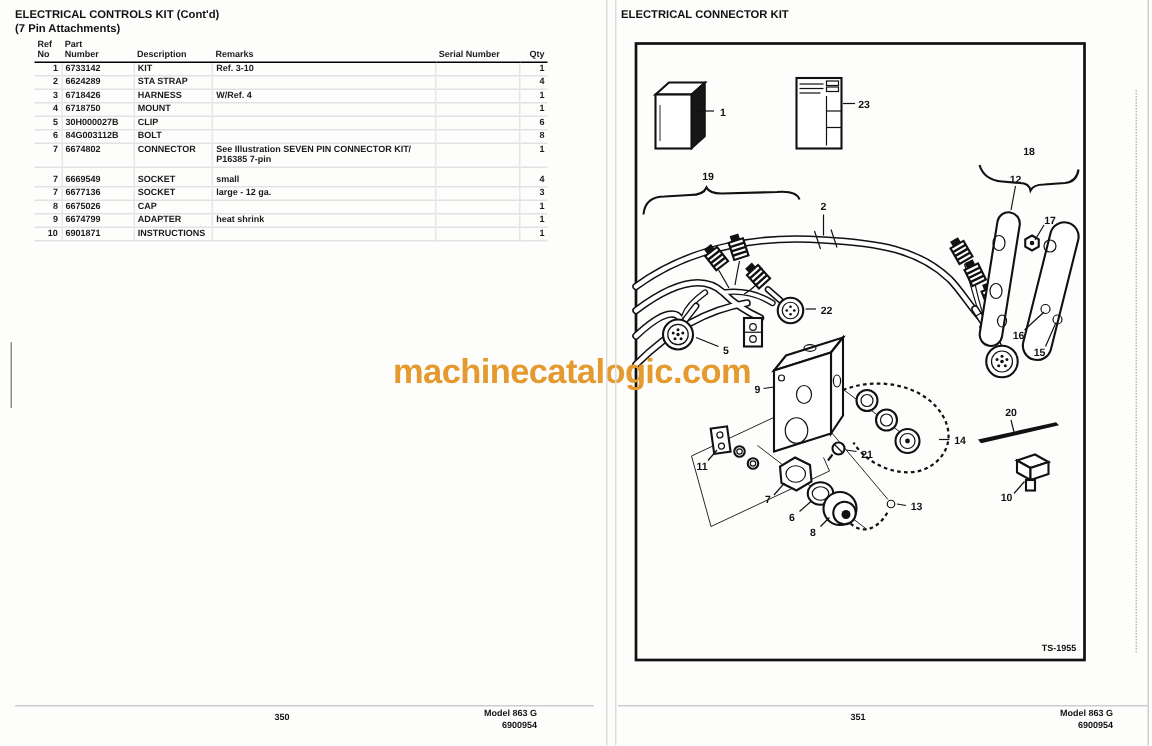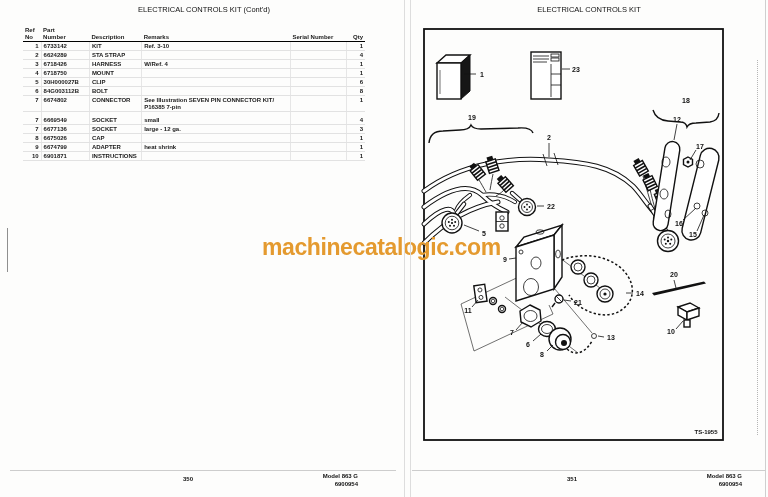--- a/index.html
+++ b/index.html
@@ -3,21 +3,21 @@
 <meta charset="utf-8">
 <style>
   html,body{margin:0;padding:0;}
   body{
     width:768px;height:497px;position:relative;overflow:hidden;
     background:#fdfdfc;
     font-family:"Liberation Sans", sans-serif;
     color:#111;
   }
   .page{position:absolute;top:0;height:497px;}
-  .page-title{position:absolute;text-align:center;font-weight:normal;font-size:7.5px;line-height:9px;color:#111;}
+  .page-title{position:absolute;text-align:left;font-weight:bold;font-size:7.5px;line-height:9px;color:#111;}
   .gutter-line{position:absolute;top:0;width:1px;height:497px;background:#ddd;}
   .margin-line{position:absolute;top:0;width:1px;height:497px;background:#d8d8d8;}
   .edge-mark{position:absolute;width:1px;background:#8f8f8f;}
   .micro-text-col{position:absolute;width:1px;border-left:1px dotted #b5b5b5;}
   .footer-rule{position:absolute;height:1px;background:#cdcdcd;}
   .footer-page{position:absolute;font-size:6px;font-weight:bold;text-align:center;width:80px;}
   .footer-model{position:absolute;font-size:6px;font-weight:bold;text-align:right;width:90px;line-height:8px;}
 
   
   .parts-table{position:absolute;left:23px;top:26px;border-collapse:collapse;table-layout:fixed;width:342px;
@@ -50,20 +50,21 @@
   .medf{fill:#fff;stroke:#111;stroke-width:1.4;}
   .dots{fill:none;stroke:#111;stroke-width:1.5;stroke-dasharray:2.4,2.2;}
   .ts-code{font-size:6px;font-weight:bold;}
 </style>
 </head>
 <body>
 
 <div class="page" style="left:8px;width:392px;">
   <div class="page-title" style="left:2px;top:5px;width:388px;">
     <div>ELECTRICAL CONTROLS KIT (Cont'd)</div>
+    <div>(7 Pin Attachments)</div>
   </div>
 </div>
 
 <table class="parts-table">
   <colgroup>
     <col class="col-ref">
       <col class="col-part">
       <col class="col-desc">
     <col class="col-rem">
       <col class="col-ser">
@@ -188,21 +189,21 @@
         <td>6901871</td>
         <td>INSTRUCTIONS</td>
         <td class="cell-rem"></td>
         <td></td>
         <td class="cell-qty">1</td>
       </tr>
   </tbody>
 </table>
 
 <div class="page-title" style="left:414px;top:5px;width:350px;">
-  <div>ELECTRICAL CONTROLS KIT</div>
+  <div>ELECTRICAL CONNECTOR KIT</div>
 </div>
 
 <svg width="768" height="497" viewBox="0 0 768 497">
 
   <rect x="424" y="29" width="299" height="411" fill="none" stroke="#111" stroke-width="1.8"></rect>
 
   <g>
     <polygon class="medf" points="437,63 446,55 470,55 461,63"></polygon>
     <polygon points="461,63 470,55 470,91 461,99" fill="#161616" stroke="#111" stroke-width="1"></polygon>
     <rect x="437" y="63" width="24" height="36" class="medf"></rect>

